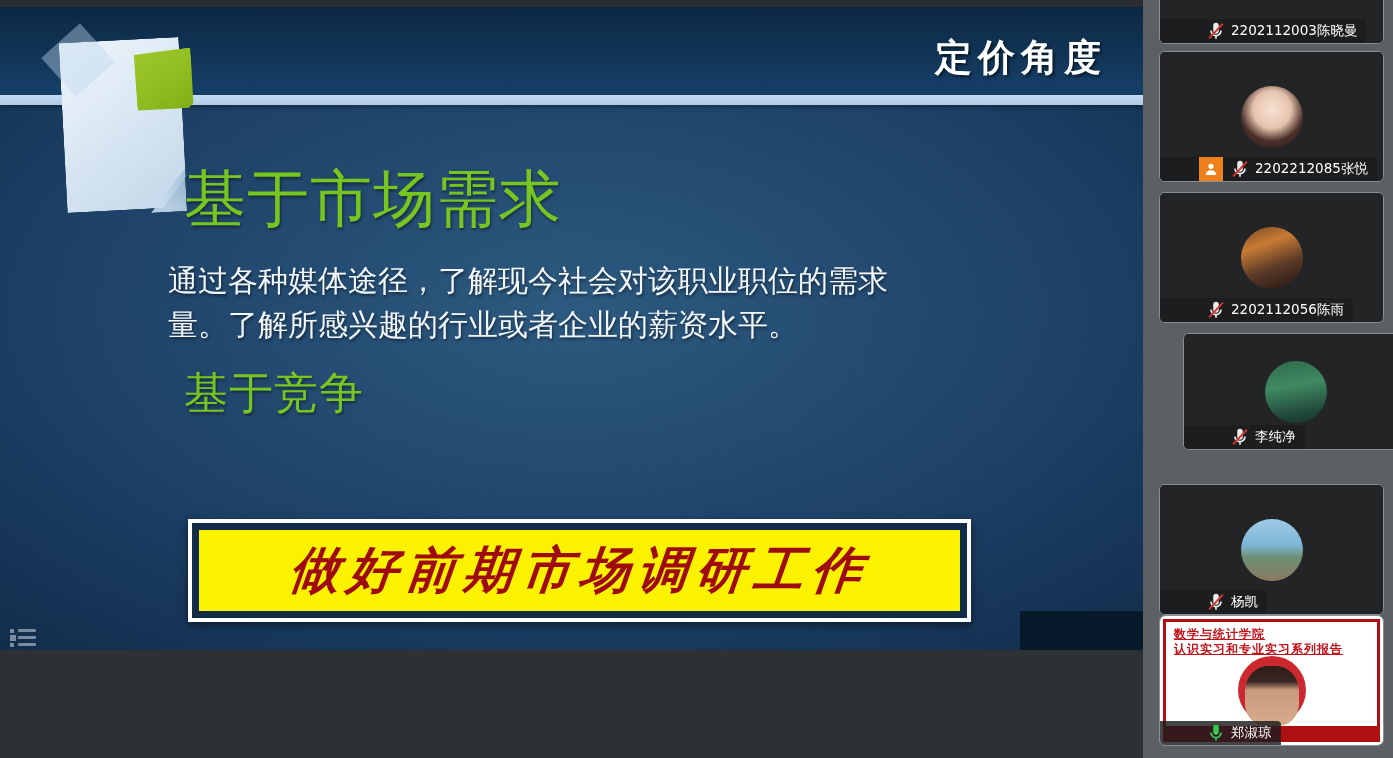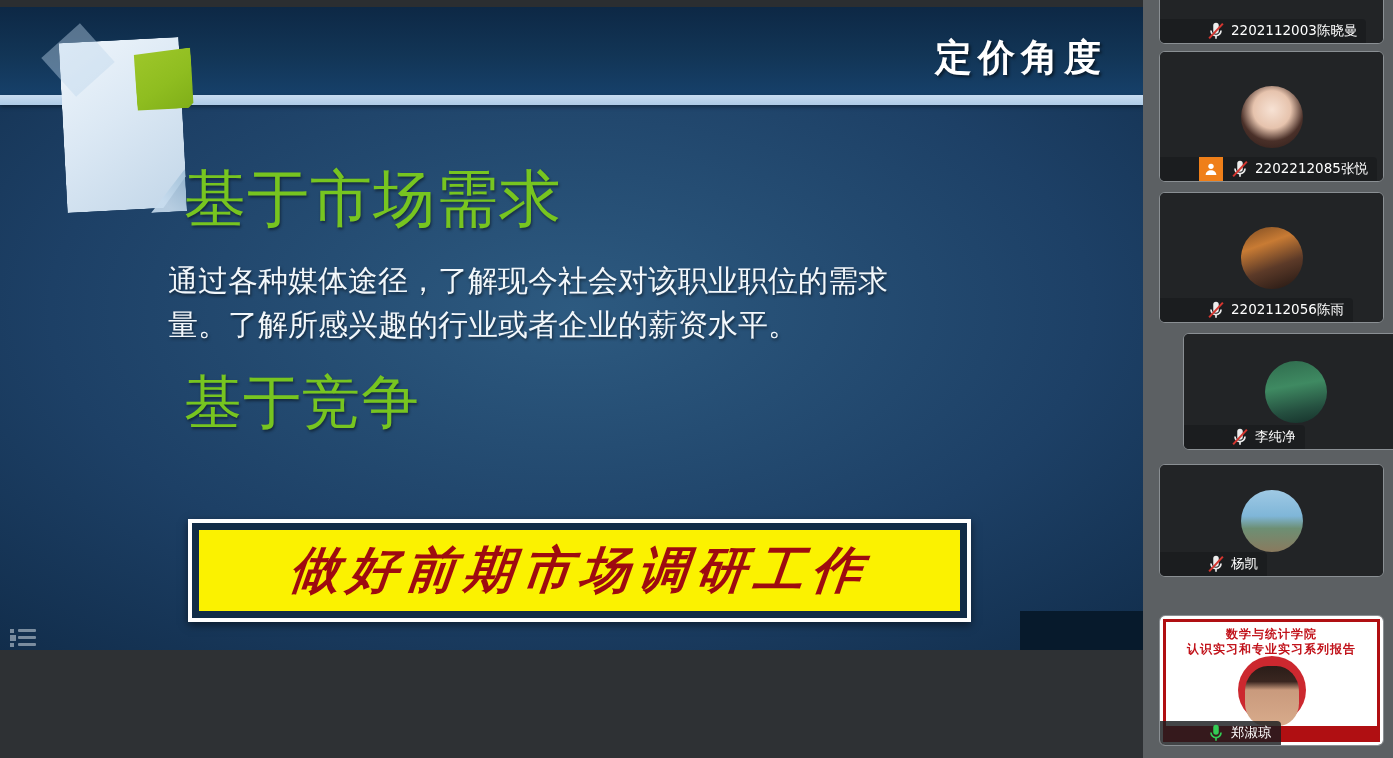--- a/index.html
+++ b/index.html
@@ -87,21 +87,21 @@
   }
   .body-white {
     position: absolute;
     color: #f2f7fb;
     font-family: "DejaVu Sans", "Liberation Sans", sans-serif;
     text-shadow: 1px 2px 3px rgba(0,0,0,.5);
   }
 
   #h1 { left: 184px; top: 150px; font-size: 62px; letter-spacing: 1px; }
   #p1 { left: 168px; top: 252px; font-size: 30px; line-height: 1.45; width: 760px; }
-  #h2 { left: 184px; top: 357px; font-size: 58px; letter-spacing: 1px; }
+  #h2 { left: 184px; top: 357px; font-size: 44px; letter-spacing: 1px; }
   #p2 { left: 184px; top: 449px; font-size: 30px; }
 
   
   .banner-outer {
     position: absolute; left: 188px; top: 512px; width: 783px; height: 103px;
     border: 4px solid #ffffff;
     background: #112c47;
     padding: 7px;
     box-shadow: 0 3px 8px rgba(0,0,0,.5);
   }
@@ -188,24 +188,25 @@
   #tile6 .tile-video {
     background: #ffffff;
   }
   .pres {
     position: absolute; inset: 3px;
     background: #ffffff;
     border: 3px solid #b00f12;
     overflow: hidden;
   }
   .pres-l1, .pres-l2 {
-    position: absolute; left: 0; width: 100%; text-align: center;
+    position: absolute; left: 8px; width: 100%; text-align: left;
     color: #c1121a; font-weight: bold;
     font-family: "DejaVu Serif", "Liberation Serif", serif;
     letter-spacing: 1px;
+    text-decoration: underline;
   }
   .pres-l1 { top: 4px; font-size: 12px; }
   .pres-l2 { top: 19px; font-size: 12px; }
   .pres-seal {
     position: absolute; left: 50%; top: 34px; margin-left: -34px;
     width: 68px; height: 68px; border-radius: 50%;
     background: #c8161d; opacity: .92;
   }
   .pres-person {
     position: absolute; left: 50%; top: 44px; margin-left: -27px;
@@ -334,21 +335,21 @@
             <path d="M12 3a3 3 0 0 1 3 3v6a3 3 0 0 1-6 0V6a3 3 0 0 1 3-3z" fill="#ececec"></path>
             <path d="M6.5 11.5a5.5 5.5 0 0 0 11 0" stroke="#ececec" stroke-width="1.8" fill="none"></path>
             <line x1="12" y1="17" x2="12" y2="20.5" stroke="#ececec" stroke-width="1.8"></line>
             <line x1="4.5" y1="20" x2="19.5" y2="4" stroke="#d4362f" stroke-width="2.2"></line>
           </svg>
         </span>
         <span class="nm">李纯净</span>
       </div>
     </div>
 
-    <div class="tile" id="tile5" style="top:464px;height:113px;">
+    <div class="tile" id="tile5" style="top:484px;height:131px;">
       <div class="tile-video"></div>
       <div class="avatar av-sea"></div>
       <div class="namebar">
         <span class="mic">
           <svg class="mic-svg" width="22" height="22" viewBox="0 0 24 24">
             <path d="M12 3a3 3 0 0 1 3 3v6a3 3 0 0 1-6 0V6a3 3 0 0 1 3-3z" fill="#ececec"></path>
             <path d="M6.5 11.5a5.5 5.5 0 0 0 11 0" stroke="#ececec" stroke-width="1.8" fill="none"></path>
             <line x1="12" y1="17" x2="12" y2="20.5" stroke="#ececec" stroke-width="1.8"></line>
             <line x1="4.5" y1="20" x2="19.5" y2="4" stroke="#d4362f" stroke-width="2.2"></line>
           </svg>

